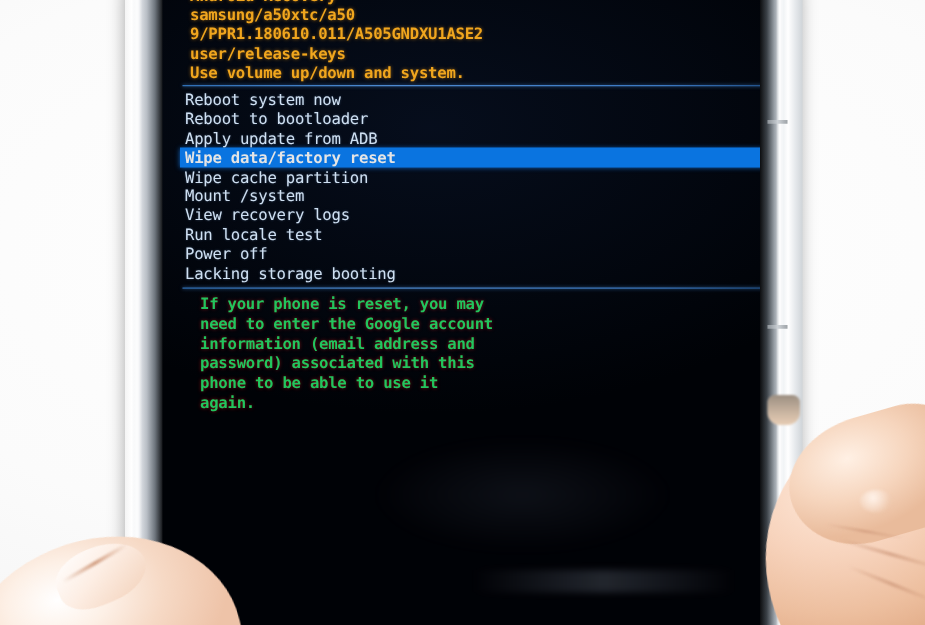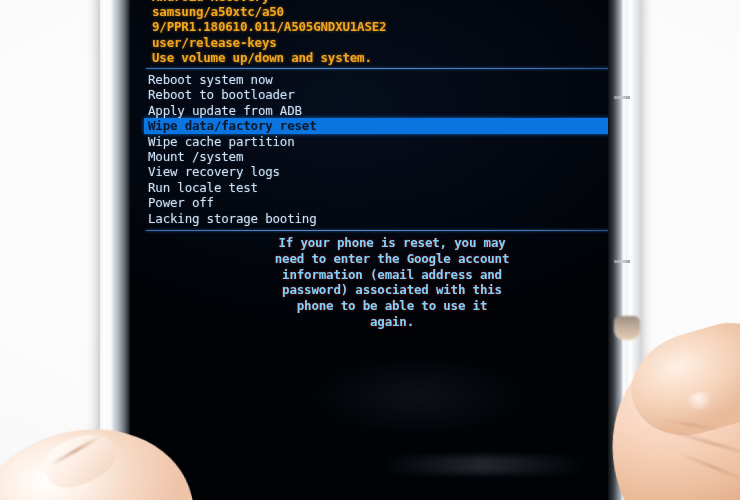--- a/index.html
+++ b/index.html
@@ -155,39 +155,38 @@
     color: #cfe0f2;
     font-size: 12.5px;
     line-height: 15.4px;
     letter-spacing: -0.2px;
     white-space: pre;
     padding-left: 4px;
     text-shadow: 0 0 2px rgba(150,190,240,0.35);
   }
   .menu-item.selected {
     background: #0a74e0;
-    color: #0f172a;
+    color: #e5e5e5;
     font-weight: 700;
     text-shadow: none;
     box-shadow: 0 0 4px rgba(20,120,230,0.85);
   }
 
   .warn {
     padding: 2px 4px 0 8px;
   }
   .warn-line {
-    color: #7dd3fc;
+    color: #22c55e;
     font-size: 12.5px;
     line-height: 15.8px;
     letter-spacing: -0.2px;
     white-space: pre;
     padding-left: 8px;
     font-weight: 700;
     text-shadow: 0 0 3px rgba(255,30,30,0.5);
-    text-align: center;
   }
 
   
   .hand-left {
     position: absolute;
     left: -40px;
     top: 432px;
     width: 230px;
     height: 140px;
     border-radius: 120px 110px 40px 30px / 100px 90px 40px 30px;

